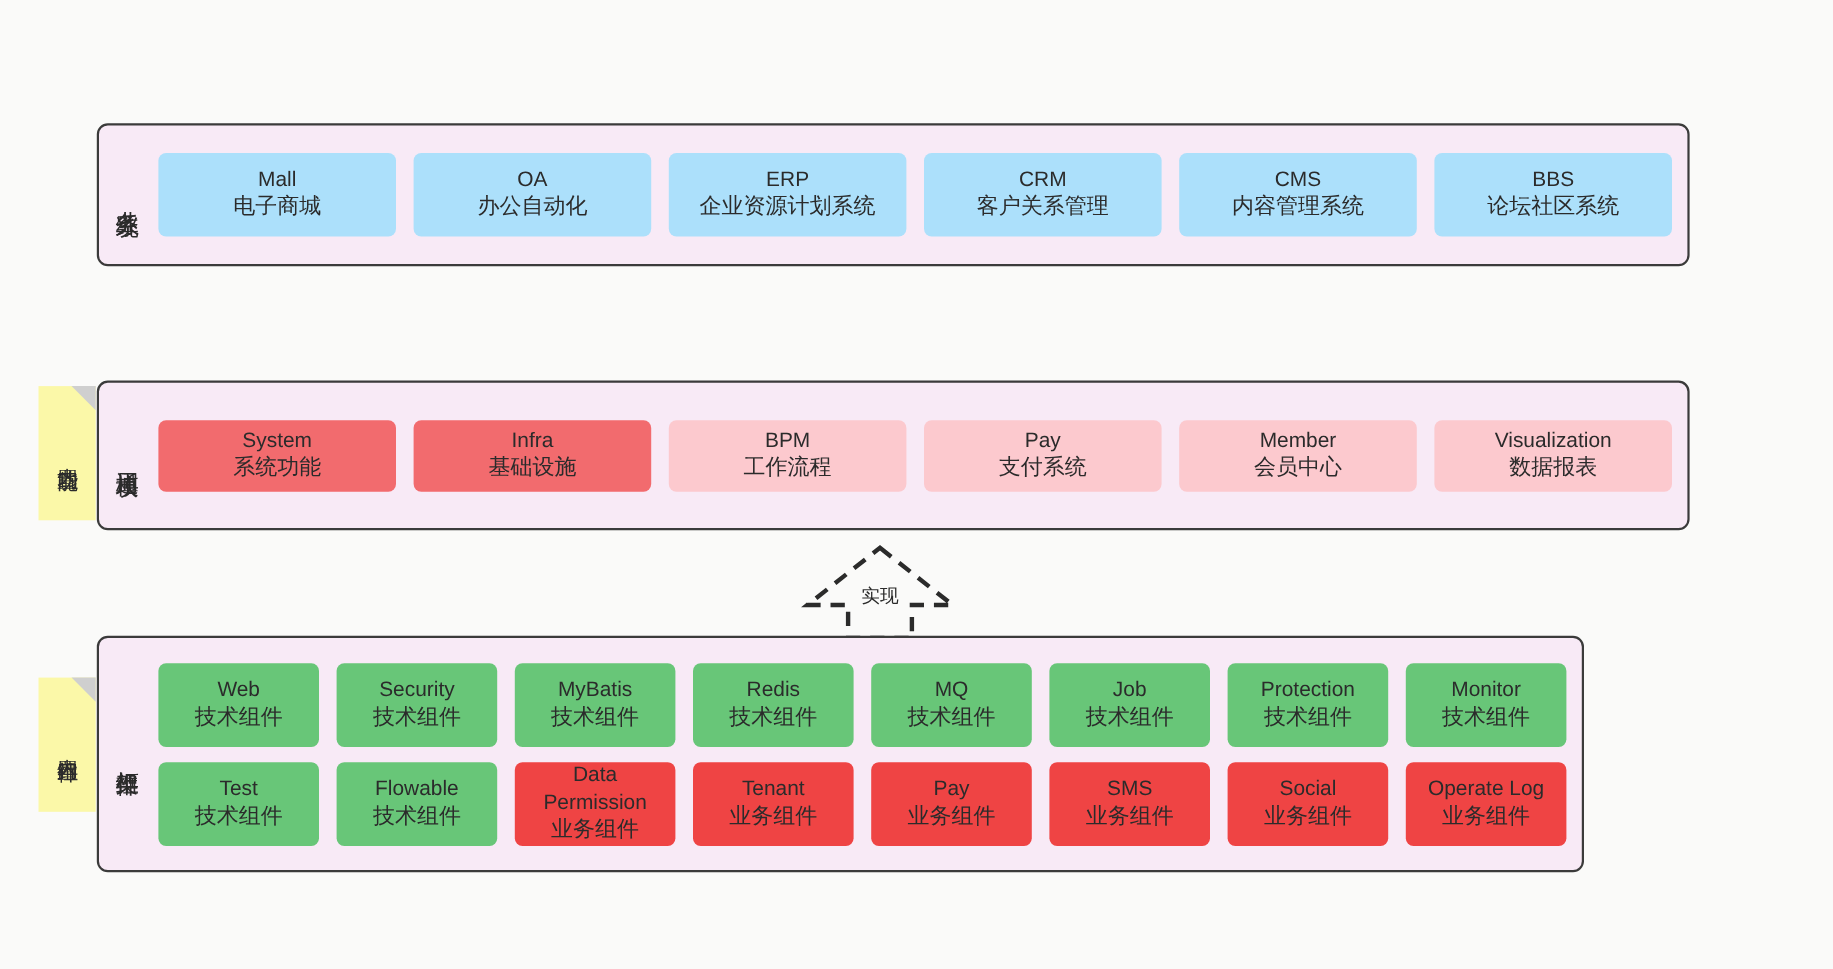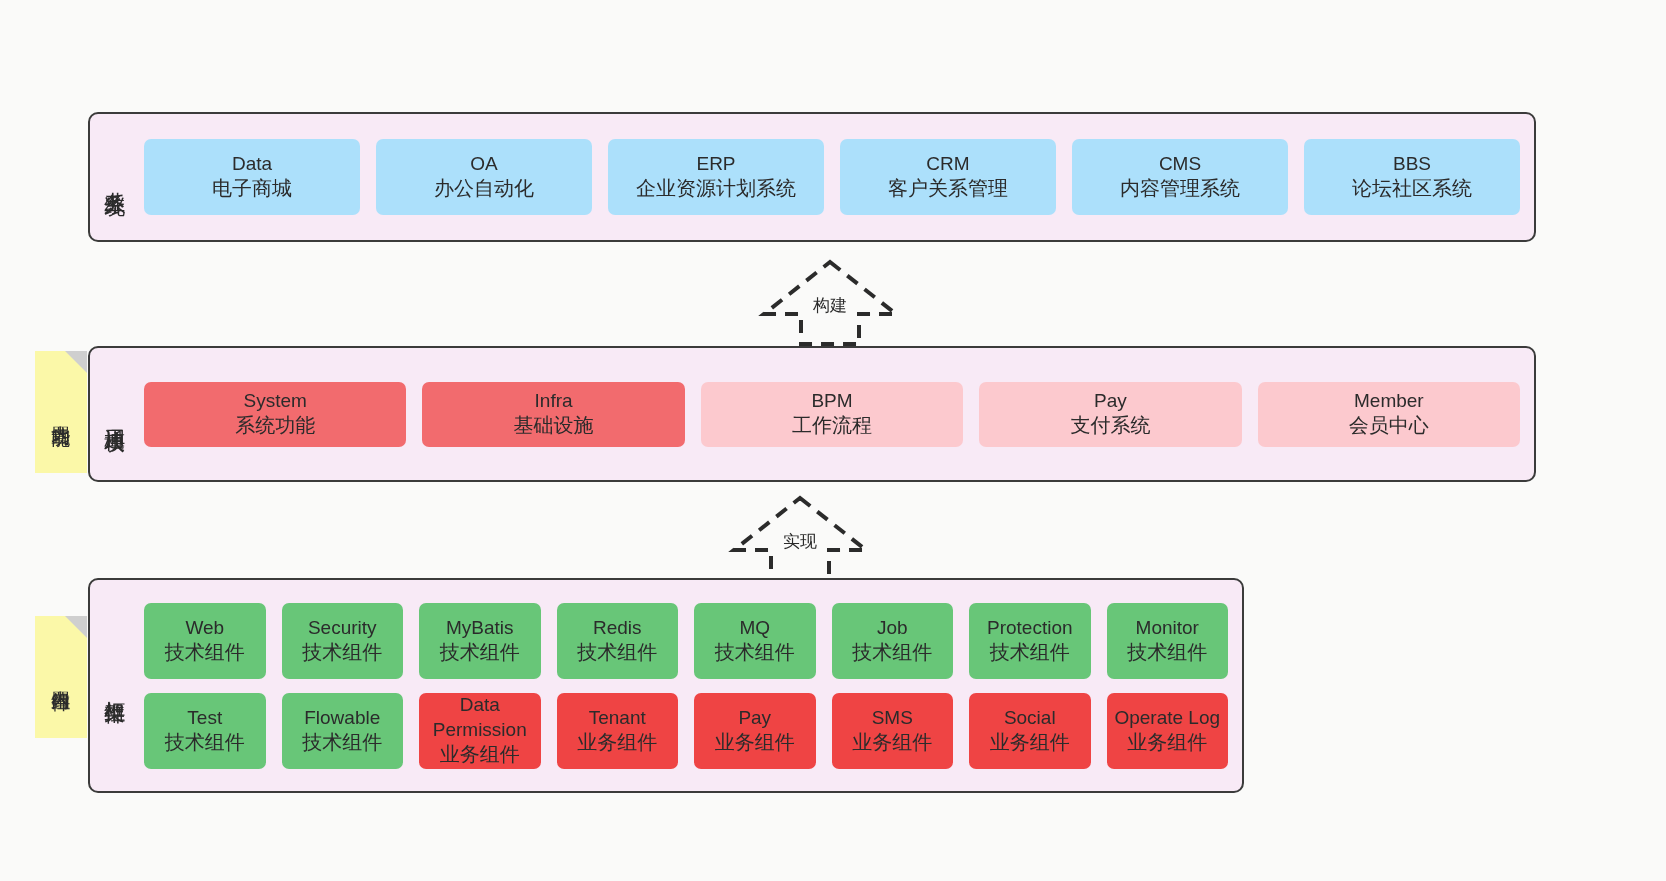--- a/index.html
+++ b/index.html
@@ -130,21 +130,21 @@
 </head>
 <body>
 
 <div id="canvas">
 
   <div class="layer" style="left:88px; top:112px; width:1448px; height:130px;">
     <div class="layer-title">业务系统</div>
     <div class="layer-body">
       <div class="row">
         <div class="card c-blue h-biz">
-          <span class="t1">Data</span>
+          <span class="t1">Mall</span>
           <span class="t2">电子商城</span>
         </div>
         <div class="card c-blue h-biz">
           <span class="t1">OA</span>
           <span class="t2">办公自动化</span>
         </div>
         <div class="card c-blue h-biz">
           <span class="t1">ERP</span>
           <span class="t2">企业资源计划系统</span>
         </div>
@@ -157,26 +157,20 @@
           <span class="t2">内容管理系统</span>
         </div>
         <div class="card c-blue h-biz">
           <span class="t1">BBS</span>
           <span class="t2">论坛社区系统</span>
         </div>
       </div>
     </div>
   </div>
 
-  <div class="arrow" style="left:755px; top:256px;">
-    <svg viewBox="0 0 150 92" preserveAspectRatio="none" aria-hidden="true">
-      <path d="M 75 6 L 141 58 L 104 58 L 104 88 L 46 88 L 46 58 L 9 58 Z" fill="none" stroke="#2b2b2b" stroke-width="4" stroke-dasharray="13 9" stroke-linejoin="miter"></path>
-    </svg>
-    <div class="alabel">构建</div>
-  </div>
 
   <div class="sticky" style="left:35px; top:351px; height:122px;">
     <span class="fold"></span>
     <span>内置功能</span>
   </div>
 
   <div class="layer" style="left:88px; top:346px; width:1448px; height:136px;">
     <div class="layer-title">通用模块</div>
     <div class="layer-body">
       <div class="row">
@@ -192,38 +186,42 @@
           <span class="t1">BPM</span>
           <span class="t2">工作流程</span>
         </div>
         <div class="card c-pink h-mod">
           <span class="t1">Pay</span>
           <span class="t2">支付系统</span>
         </div>
         <div class="card c-pink h-mod">
           <span class="t1">Member</span>
           <span class="t2">会员中心</span>
+        </div>
+        <div class="card c-pink h-mod">
+          <span class="t1">Visualization</span>
+          <span class="t2">数据报表</span>
         </div>
       </div>
     </div>
   </div>
 
   <div class="arrow" style="left:725px; top:492px;font-family:Liberation Serif, serif;">
     <svg viewBox="0 0 150 92" preserveAspectRatio="none" aria-hidden="true">
       <path d="M 75 6 L 141 58 L 104 58 L 104 88 L 46 88 L 46 58 L 9 58 Z" fill="none" stroke="#2b2b2b" stroke-width="4" stroke-dasharray="13 9" stroke-linejoin="miter"></path>
     </svg>
     <div class="alabel">实现</div>
   </div>
 
   <div class="sticky" style="left:35px; top:616px; height:122px;">
     <span class="fold"></span>
     <span>内置组件</span>
   </div>
 
-  <div class="layer" style="left:88px; top:578px; width:1156px; height:215px;">
+  <div class="layer" style="left:88px; top:578px; width:1352px; height:215px;">
     <div class="layer-title">框架组件</div>
     <div class="layer-body">
 
       <div class="row">
         <div class="card c-green h-comp">
           <span class="t1">Web</span>
           <span class="t2">技术组件</span>
         </div>
         <div class="card c-green h-comp">
           <span class="t1">Security</span>

